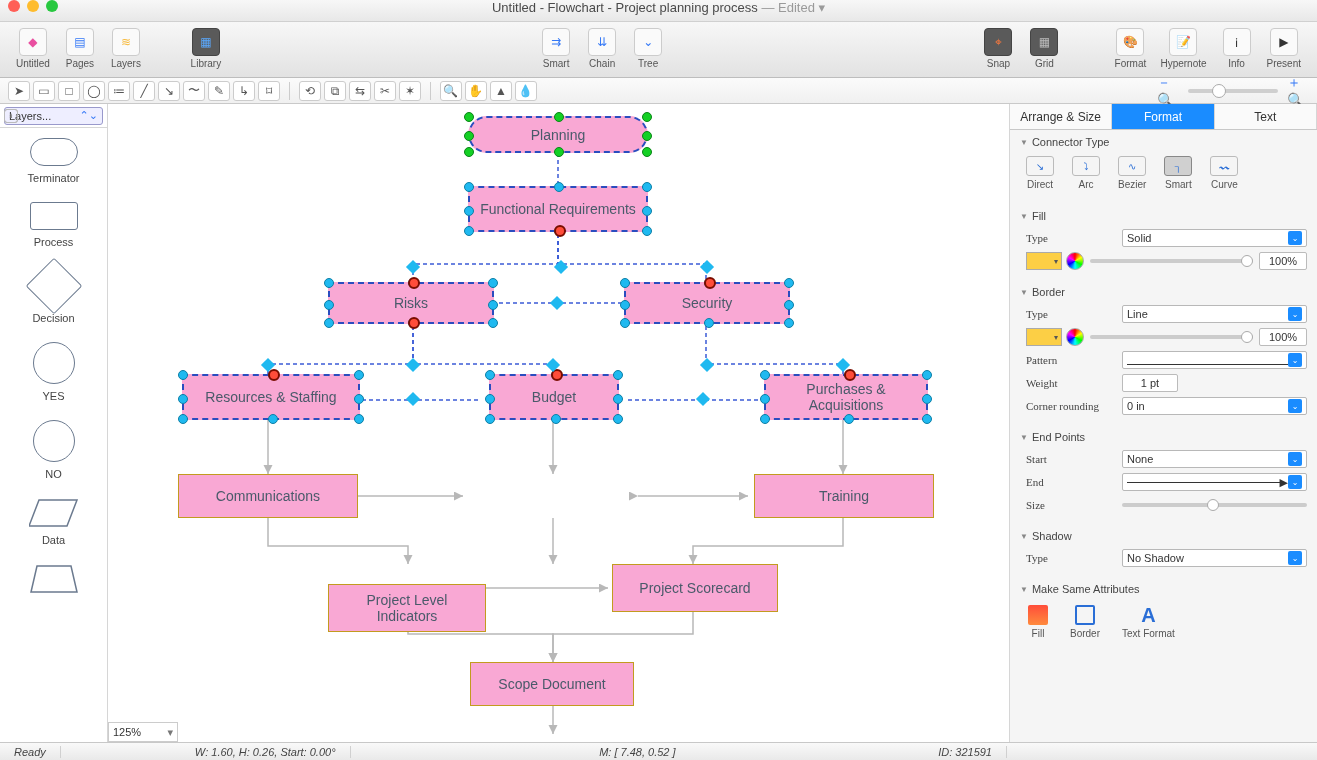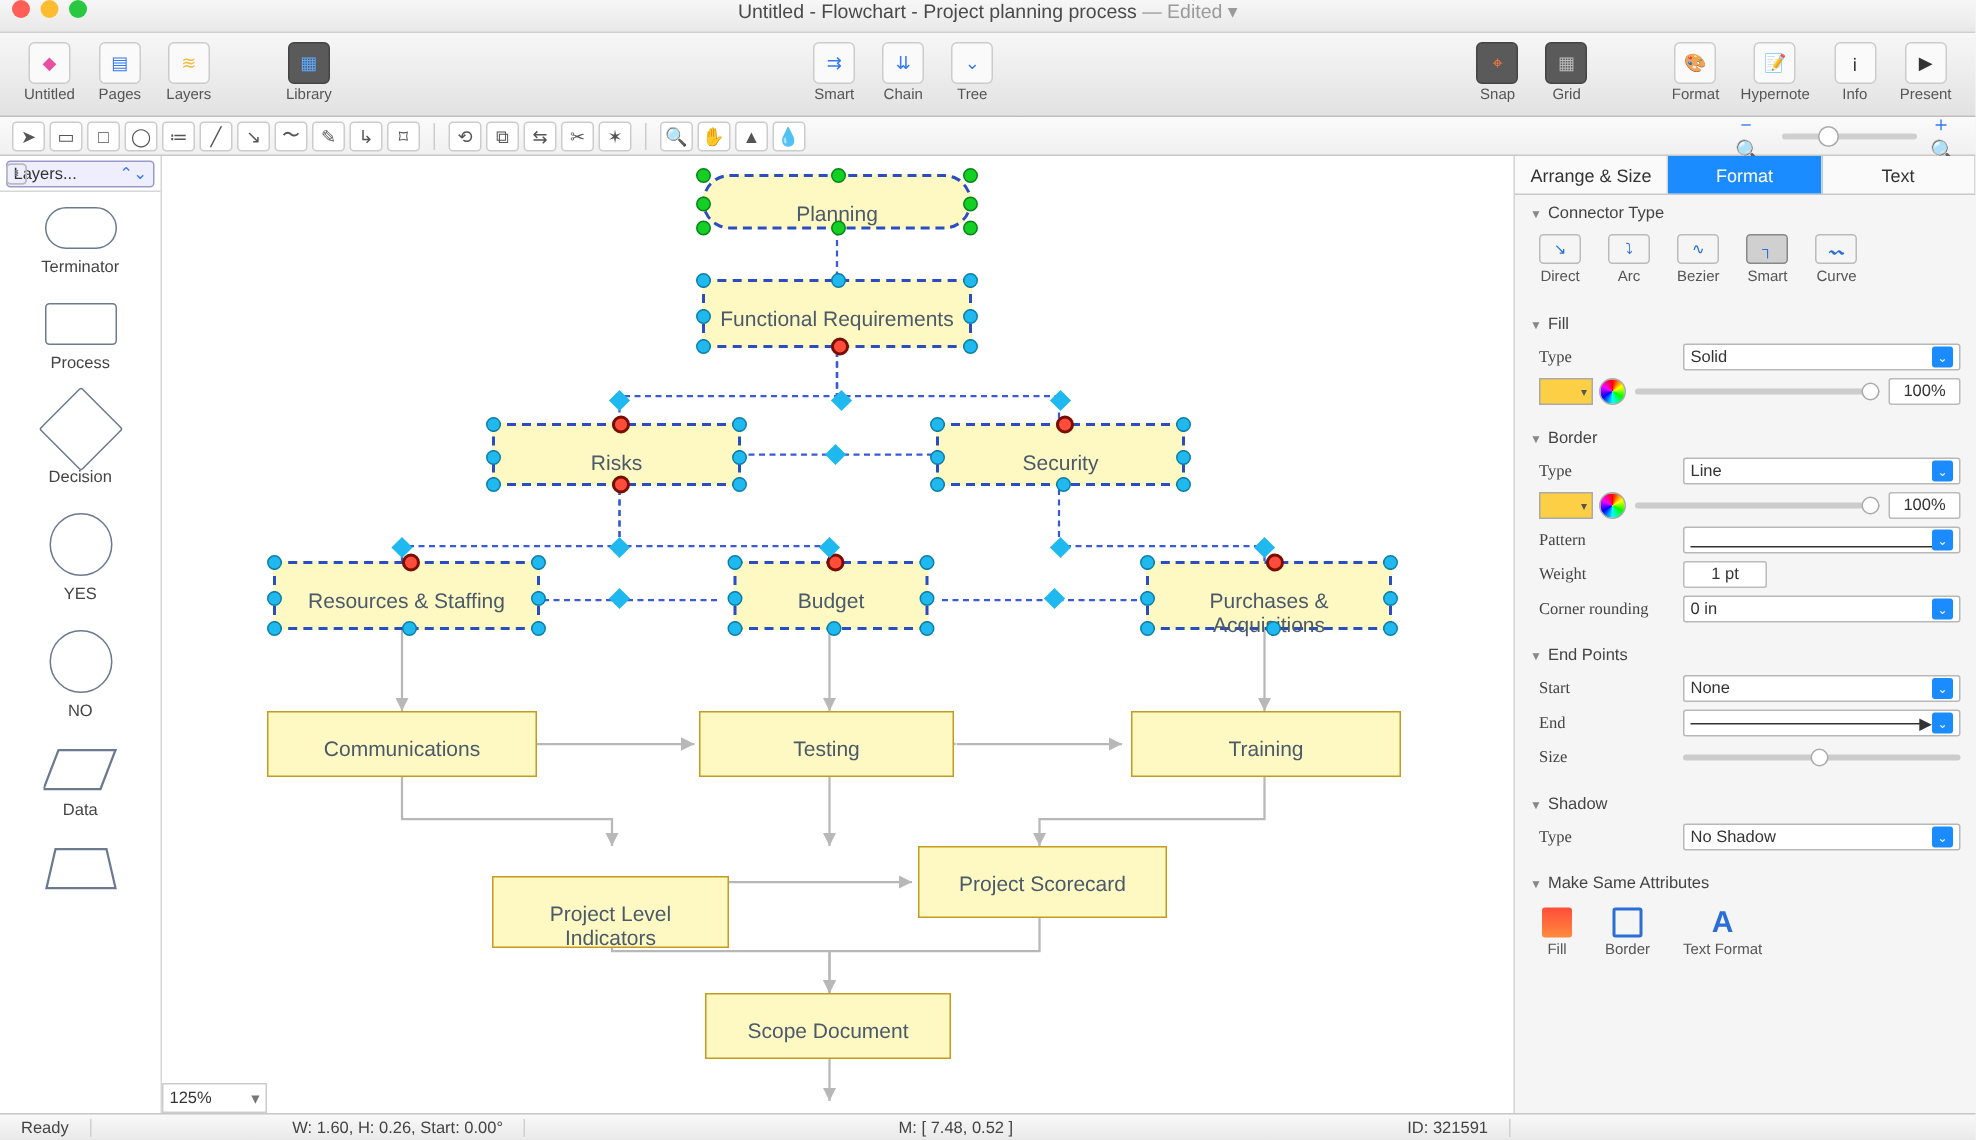--- a/index.html
+++ b/index.html
@@ -38,21 +38,21 @@
 .leftnav .shp.dec { width:40px;height:40px; transform:rotate(45deg); border-radius:2px;}
 .leftnav .shp.circ{ width:42px;height:42px;border-radius:50%;}
 .leftnav .slabel{font-size:11px;color:#444;margin-bottom:12px;}
 .leftnav svg { display:block; }
 
 
 .canvas { position:absolute; top:104px; left:108px; right:308px; bottom:18px; background:#fff; overflow:hidden;}
 .canvas-inner{ position:relative; width:100%; height:100%; }
 
 
-.node { position:absolute; background:#fef9c3; border:1px solid #c29b1f; display:flex; justify-content:center; text-align:center; color:#4a5a6a; font-size:14px; padding:16px 6px;}
+.node { position:absolute; background:#f9a8d4; border:1px solid #c29b1f; display:flex; align-items:center; justify-content:center; text-align:center; color:#4a5a6a; font-size:14px; padding:16px 6px;}
 .node.term { border-radius:20px; }
 .node.sel { border:2px dashed #2a4dbf; }
 .sel-handle{position:absolute; width:10px;height:10px;border-radius:50%;background:#14d024;border:1px solid #0a8418;}
 .sel-handle.blue{background:#1fb9f0;border-color:#0d7fa6;}
 .diamond{position:absolute;width:10px;height:10px;background:#1fb9f0;transform:rotate(45deg);}
 .red-dot{position:absolute;width:12px;height:12px;border-radius:50%;background:#ff4d3a;border:2px solid #7a0d00;}
 
 
 .rpanel { position:absolute; top:104px; right:0; width:308px; bottom:18px; background:#f5f5f5; border-left:1px solid #d6d6d6; overflow-y:auto;}
 .tabbar { height:26px; display:flex; border-bottom:1px solid #c8c8c8; background:#fafafa;}
@@ -75,21 +75,21 @@
 .connector-icons{display:flex;gap:18px;padding:2px 6px 8px;}
 .ci{display:flex;flex-direction:column;align-items:center;gap:3px;font-size:10px;color:#555;}
 .ci .box{width:28px;height:20px;border:1px solid #bbb;border-radius:3px;display:flex;align-items:center;justify-content:center;}
 .ci.sel .box{background:#d0d0d0;border-color:#888;}
 .attr-icons{display:flex;gap:22px;padding:4px 8px;}
 .ai{display:flex;flex-direction:column;align-items:center;font-size:10px;color:#555;gap:3px;}
 .ai .box{width:20px;height:20px;}
 
 
 .statusbar{position:absolute;left:0;right:0;bottom:0;height:18px;background:linear-gradient(#f9f9f9,#e9e9e9);border-top:1px solid #c8c8c8;display:flex;align-items:center;font-size:11px;color:#444;}
-.statusbar .cell{padding:0 14px;border-right:1px solid #d0d0d0;}
+.statusbar .cell{padding:0 14px;border-right:1px solid #d0d0d0;font-style:italic;}
 .zoomwrap{position:absolute;left:108px;bottom:18px;height:20px;width:70px;display:flex;align-items:center;background:#fff;border:1px solid #ccc;padding:0 4px;font-size:11px;justify-content:space-between;}
 
 
 .arrow{position:absolute;color:#b0b0b0;}
 svg.connector{position:absolute;top:0;left:0;pointer-events:none;}
 svg.connector line, svg.connector polyline{stroke:#b8b8b8;stroke-width:1.5;fill:none;}
 svg.connector .dashed{stroke:#3b5bd6;stroke-dasharray:4 3;}
 svg.connector marker path{fill:#b8b8b8;}
 </style>
 </head>
@@ -390,23 +390,20 @@
     <div class="diamond" style="left:440px;top:256px"></div>
     <div class="diamond" style="left:155px;top:256px"></div>
     <div class="diamond" style="left:594px;top:256px"></div>
     <div class="diamond" style="left:730px;top:256px"></div>
     <div class="diamond" style="left:300px;top:290px"></div>
     <div class="diamond" style="left:590px;top:290px"></div>
 
     <div class="node" style="left:70px;top:370px;width:180px;height:44px">
         <span>Communications</span>
       </div>
-    <div class="node" style="left:358px;top:370px;width:170px;height:44px">
-        <span>Testing</span>
-      </div>
     <div class="node" style="left:646px;top:370px;width:180px;height:44px">
         <span>Training</span>
       </div>
 
     <div class="node" style="left:220px;top:480px;width:158px;height:48px">
         <span>Project Level Indicators</span>
       </div>
     <div class="node" style="left:504px;top:460px;width:166px;height:48px">
         <span>Project Scorecard</span>
       </div>

